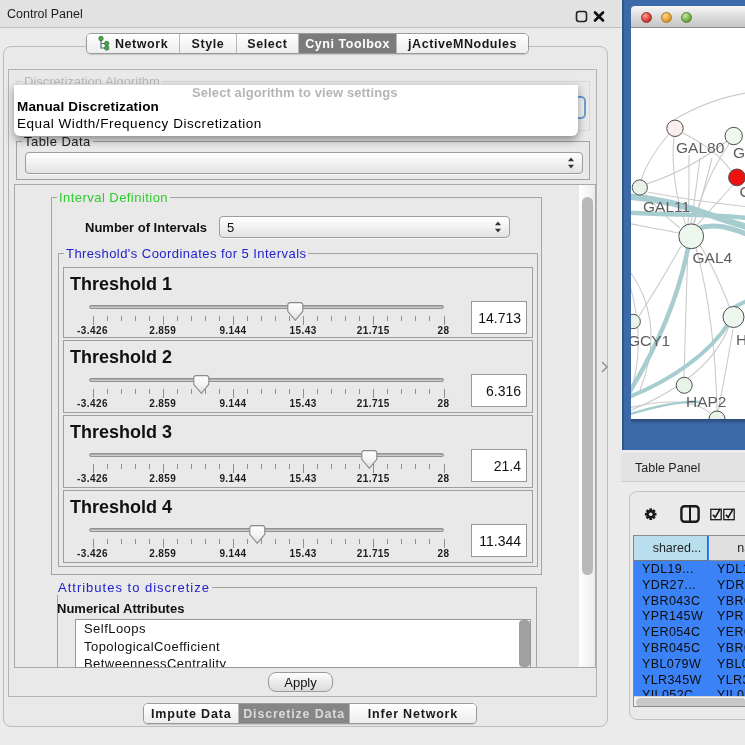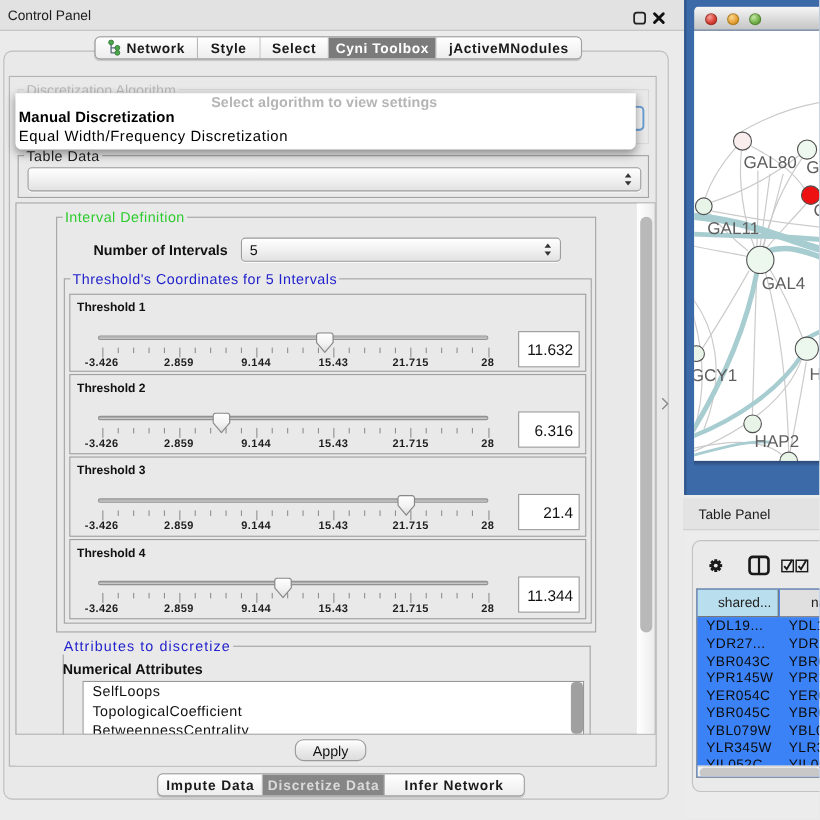--- a/index.html
+++ b/index.html
@@ -27,21 +27,21 @@
   .arr { position:absolute; right:7px; top:50%; transform:translateY(-50%); width:8px; height:12px; }
 
   
   #popup { left:14px; top:84px; width:564px; height:52px; background:#ffffff; border-top:1px solid #d6d6d6; border-radius:0 0 6px 6px; box-shadow:0 4px 9px rgba(0,0,0,0.4); z-index:30; }
   #popup-r1 { position:absolute; left:192px; top:85px; font-size:13px; font-weight:bold; letter-spacing:0.1px; color:#b5b5b5; z-index:31; }
   #popup-r2 { position:absolute; left:17px; top:99px; font-size:13.5px; letter-spacing:0.15px; font-weight:bold; color:#000; z-index:31; }
   #popup-r3 { position:absolute; left:17px; top:116px; font-size:13.5px; letter-spacing:0.55px; color:#000; z-index:31; }
 
   
   .tbox { position:absolute; left:63px; width:470px; background:#e9e9e9; border:1px solid #9e9e9e; }
-  .tbox .lab { position:absolute; left:6px; top:6px; font-size:11px; font-weight:bold; color:#111; }
+  .tbox .lab { position:absolute; left:6px; top:6px; font-size:18px; font-weight:bold; color:#111; }
   .track { position:absolute; left:25px; width:355px; height:4px; top:37px; background:linear-gradient(#9e9e9e,#d9d9d9); border-radius:2px; border:1px solid #929292; }
   .vfield { position:absolute; left:407px; top:33px; width:56px; height:33px; background:#fff; border:1px solid #989898; font-size:14px; color:#111; display:flex; align-items:center; justify-content:flex-end; padding-right:5px; }
   .ticknum { position:absolute; font-size:10px; letter-spacing:0.4px; font-weight:bold; color:#1d1d1d; transform:translateX(-50%); }
 
   
   #attrlist { left:75px; top:619px; width:456px; height:49px; background:#fff; border:1px solid #989898; font-size:13px; letter-spacing:0.45px; color:#111; overflow:hidden; }
   #attrlist div { padding-left:8px; height:17.6px; line-height:17.6px; }
 
   .btn { position:absolute; background:linear-gradient(#ffffff,#e9e9e9 55%,#dcdcdc); border:1px solid #9a9a9a; border-radius:8px; font-size:13px; color:#111; display:flex; align-items:center; justify-content:center; }
 
@@ -166,21 +166,21 @@
       <svg style="position:absolute; left:222.796226054859px; top:33.5px;" width="17" height="19" viewBox="0 0 17 19">
         <defs>
           <linearGradient id="g267" x1="0" y1="0" x2="0" y2="1">
             <stop offset="0" stop-color="#ffffff"></stop>
             <stop offset="0.55" stop-color="#f2f2f2"></stop>
             <stop offset="1" stop-color="#dcdcdc"></stop>
           </linearGradient>
         </defs>
         <path d="M3,0.6 h10.6 a2.2,2.2 0 0 1 2.2,2.2 v6.6 L8.3,18.3 L0.8,9.4 V2.8 a2.2,2.2 0 0 1 2.2,-2.2 Z" fill="url(#g267)" stroke="#888888" stroke-width="1.1"></path>
       </svg>
-      <div class="vfield">11.632</div>
+      <div class="vfield">14.713</div>
     </div>
     <div class="tbox" style="top:340px; height:72.5px;padding-left:28px;">
       <div class="lab">Threshold 2</div>
       <div class="track"></div>
       <div style="position:absolute; left:28.5px; top:47.5px; width:1px; height:9px; background:#8f8f8f;"></div>
       <div style="position:absolute; left:42.53999999999999px; top:47.5px; width:1px; height:5.5px; background:#8f8f8f;"></div>
       <div style="position:absolute; left:56.58px; top:47.5px; width:1px; height:5.5px; background:#8f8f8f;"></div>
       <div style="position:absolute; left:70.62px; top:47.5px; width:1px; height:5.5px; background:#8f8f8f;"></div>
       <div style="position:absolute; left:84.66px; top:47.5px; width:1px; height:5.5px; background:#8f8f8f;"></div>
       <div style="position:absolute; left:98.69999999999999px; top:47.5px; width:1px; height:9px; background:#8f8f8f;"></div>

